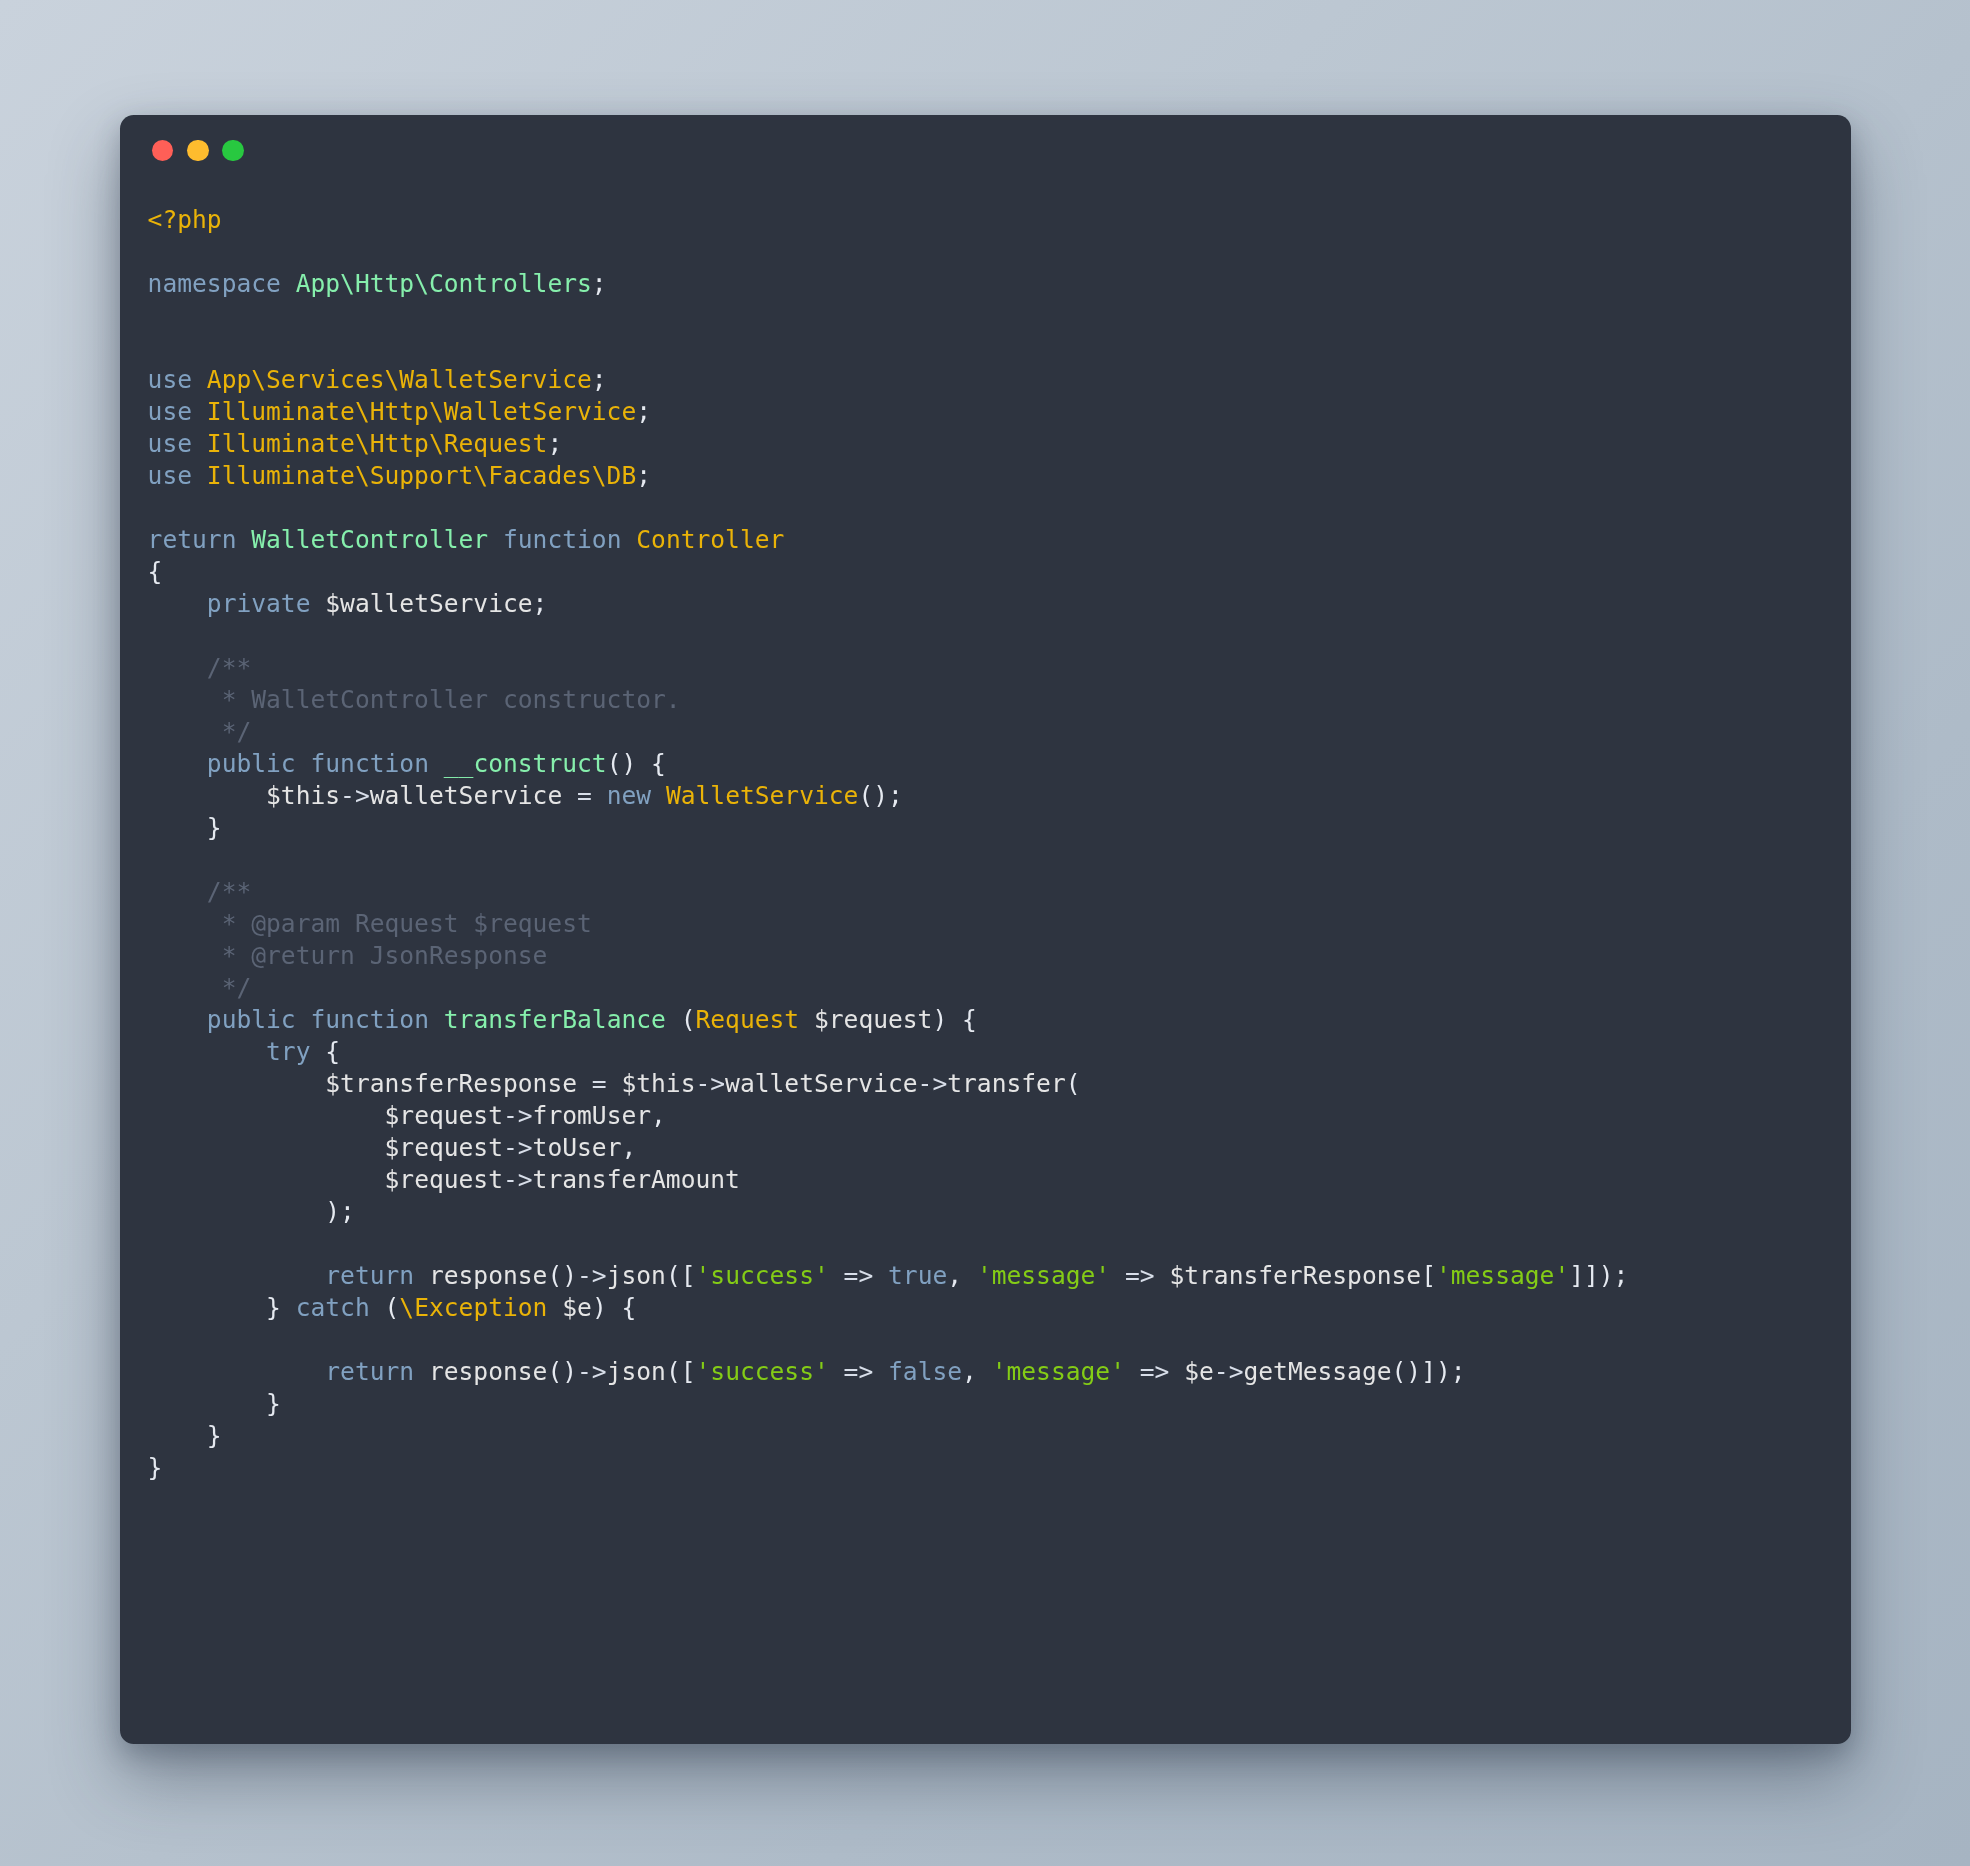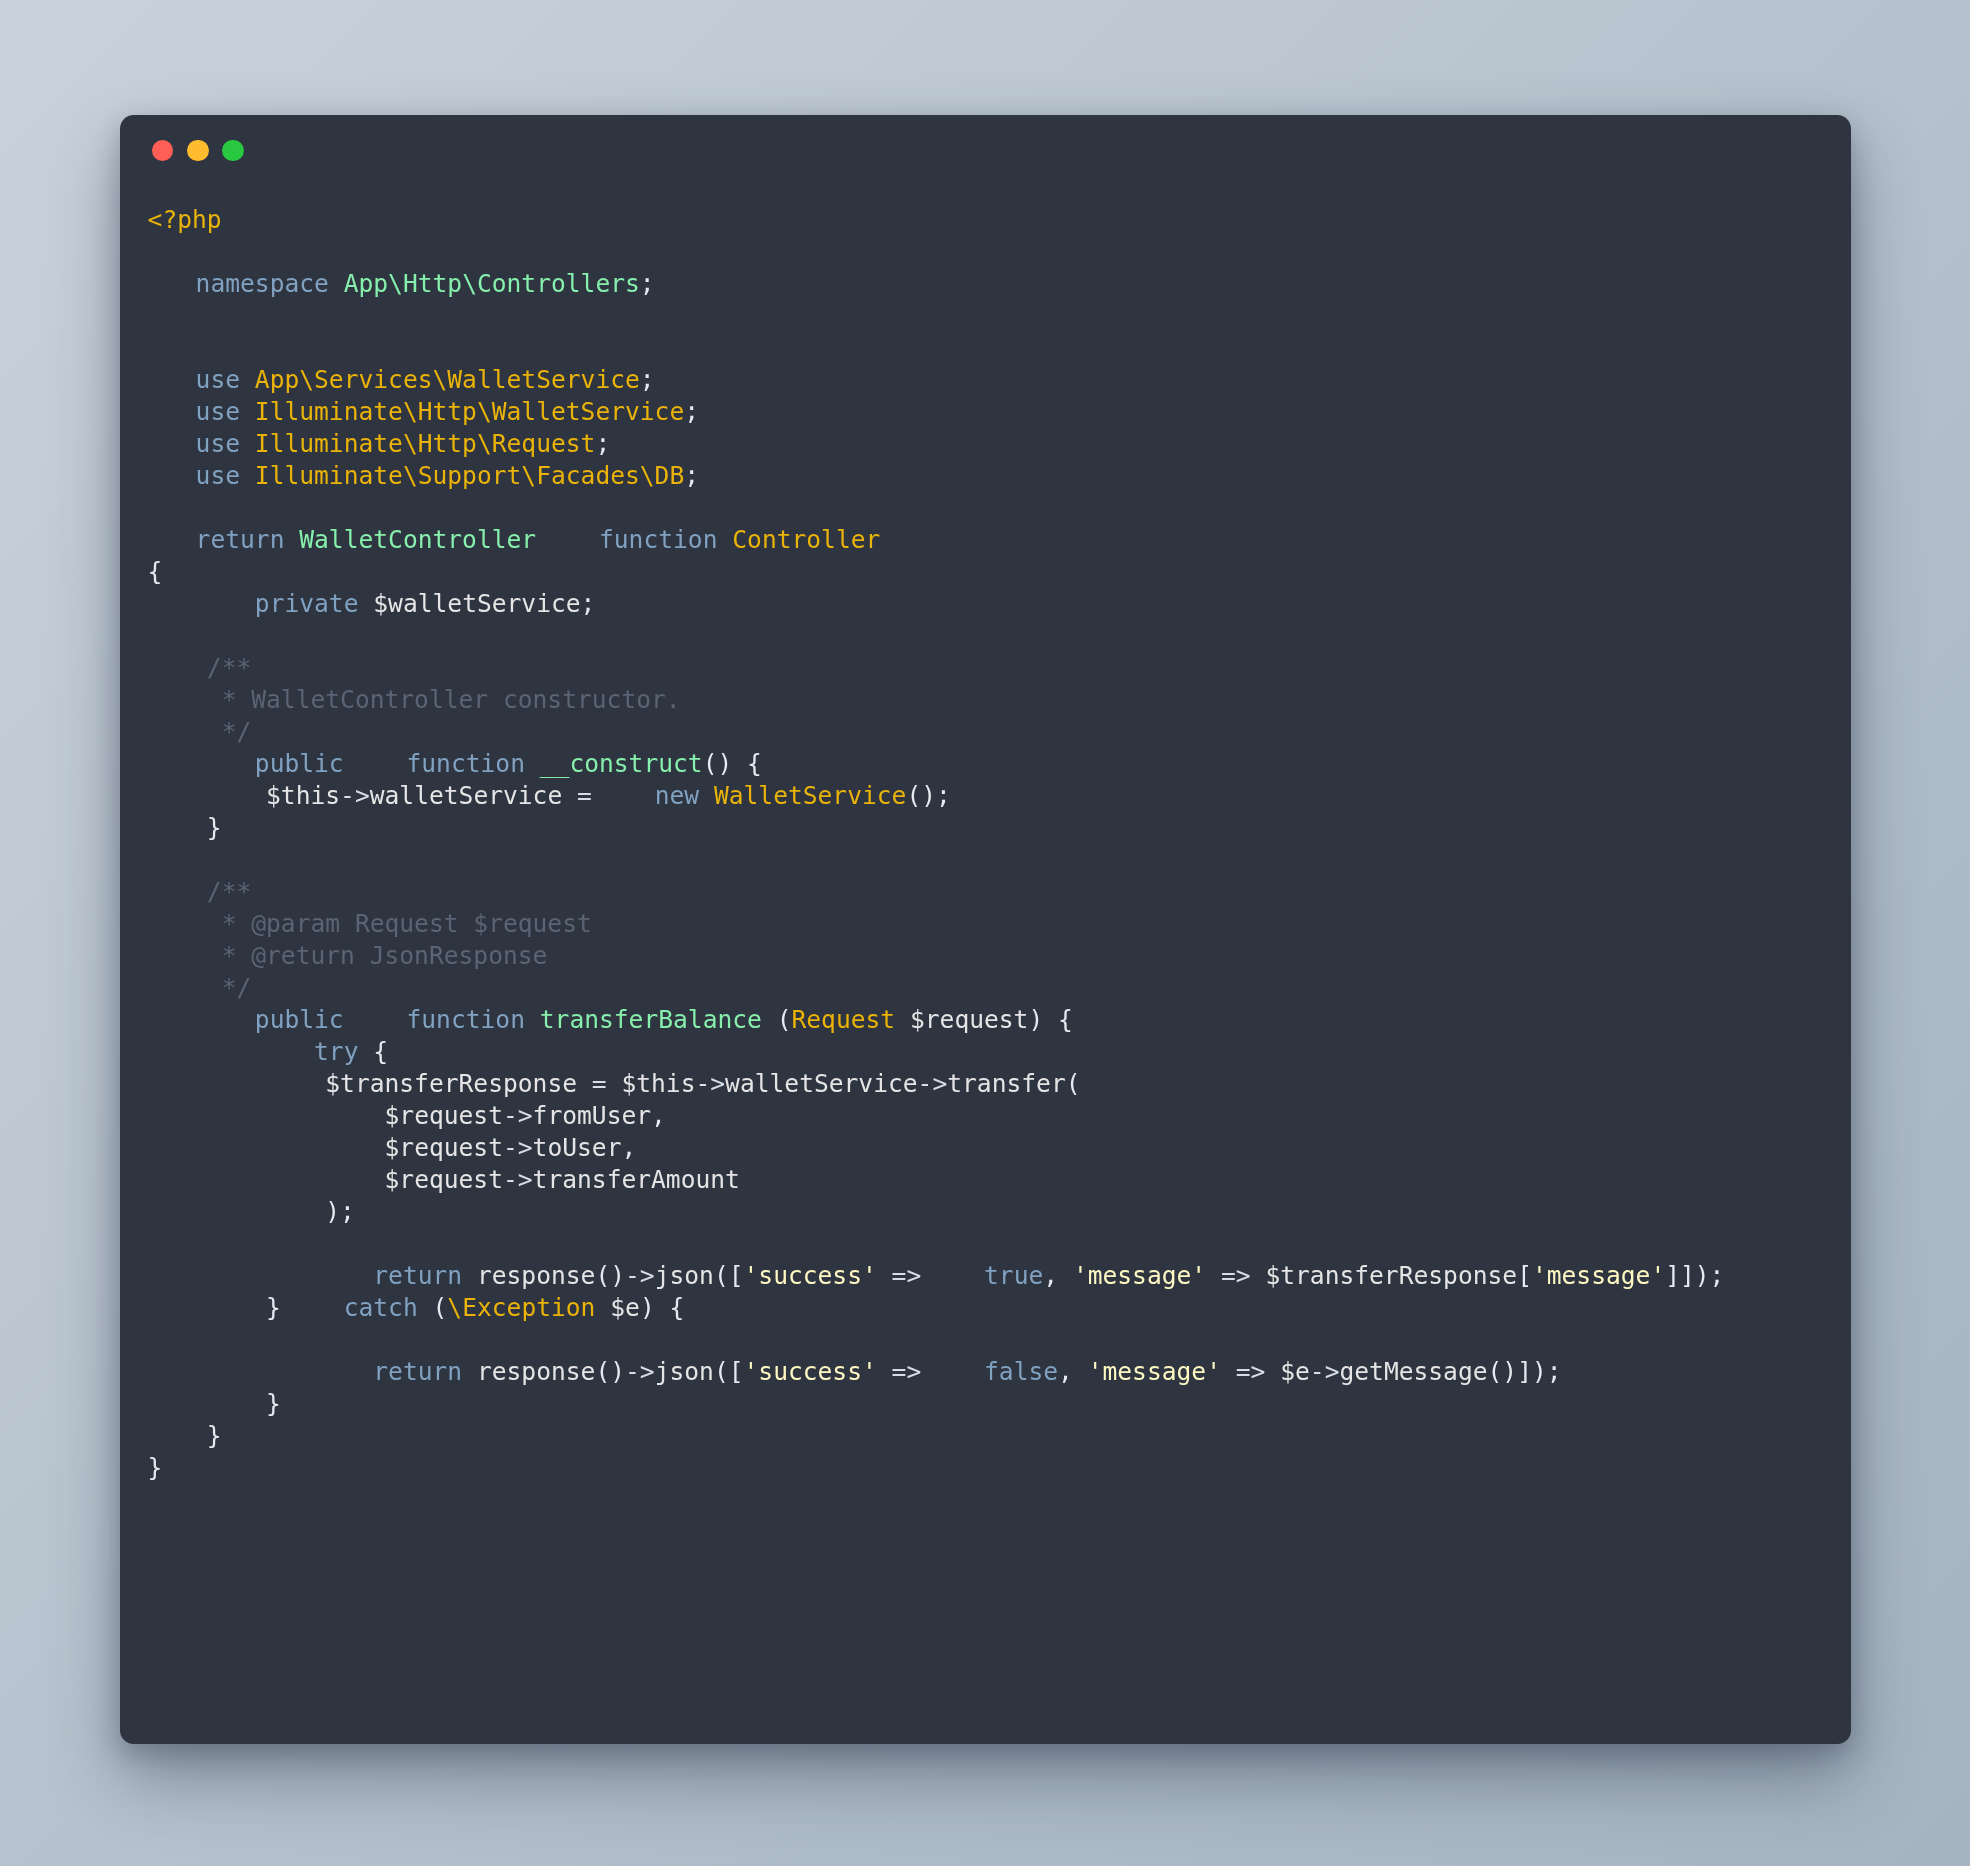--- a/index.html
+++ b/index.html
@@ -64,25 +64,25 @@
     margin: 0;
     font-family: "DejaVu Sans Mono", monospace;
     font-size: 24.6px;
     line-height: 32px;
     color: #d8dee9;
     white-space: pre;
     letter-spacing: 0px;
     font-weight: 400;
   }
   
-  .kw   { color: #81a1c1; margin-left: 48px; }   
+  .kw   { color: #81a1c1; }   
   .cls  { color: #eab308; }   
   .var  { color: #e5e5e5; }
   .fn   { color: #86efac; }   
-  .str  { color: #fef9c3; }   
+  .str  { color: #84cc16; }   
   .cmt  { color: #5b6475; }   
   .pun  { color: #e5e9f0; }   
   .op   { color: #d8dee9; }
 </style>
 </head>
 <body>
 
 <div class="page">
 
   <div class="code-window">

